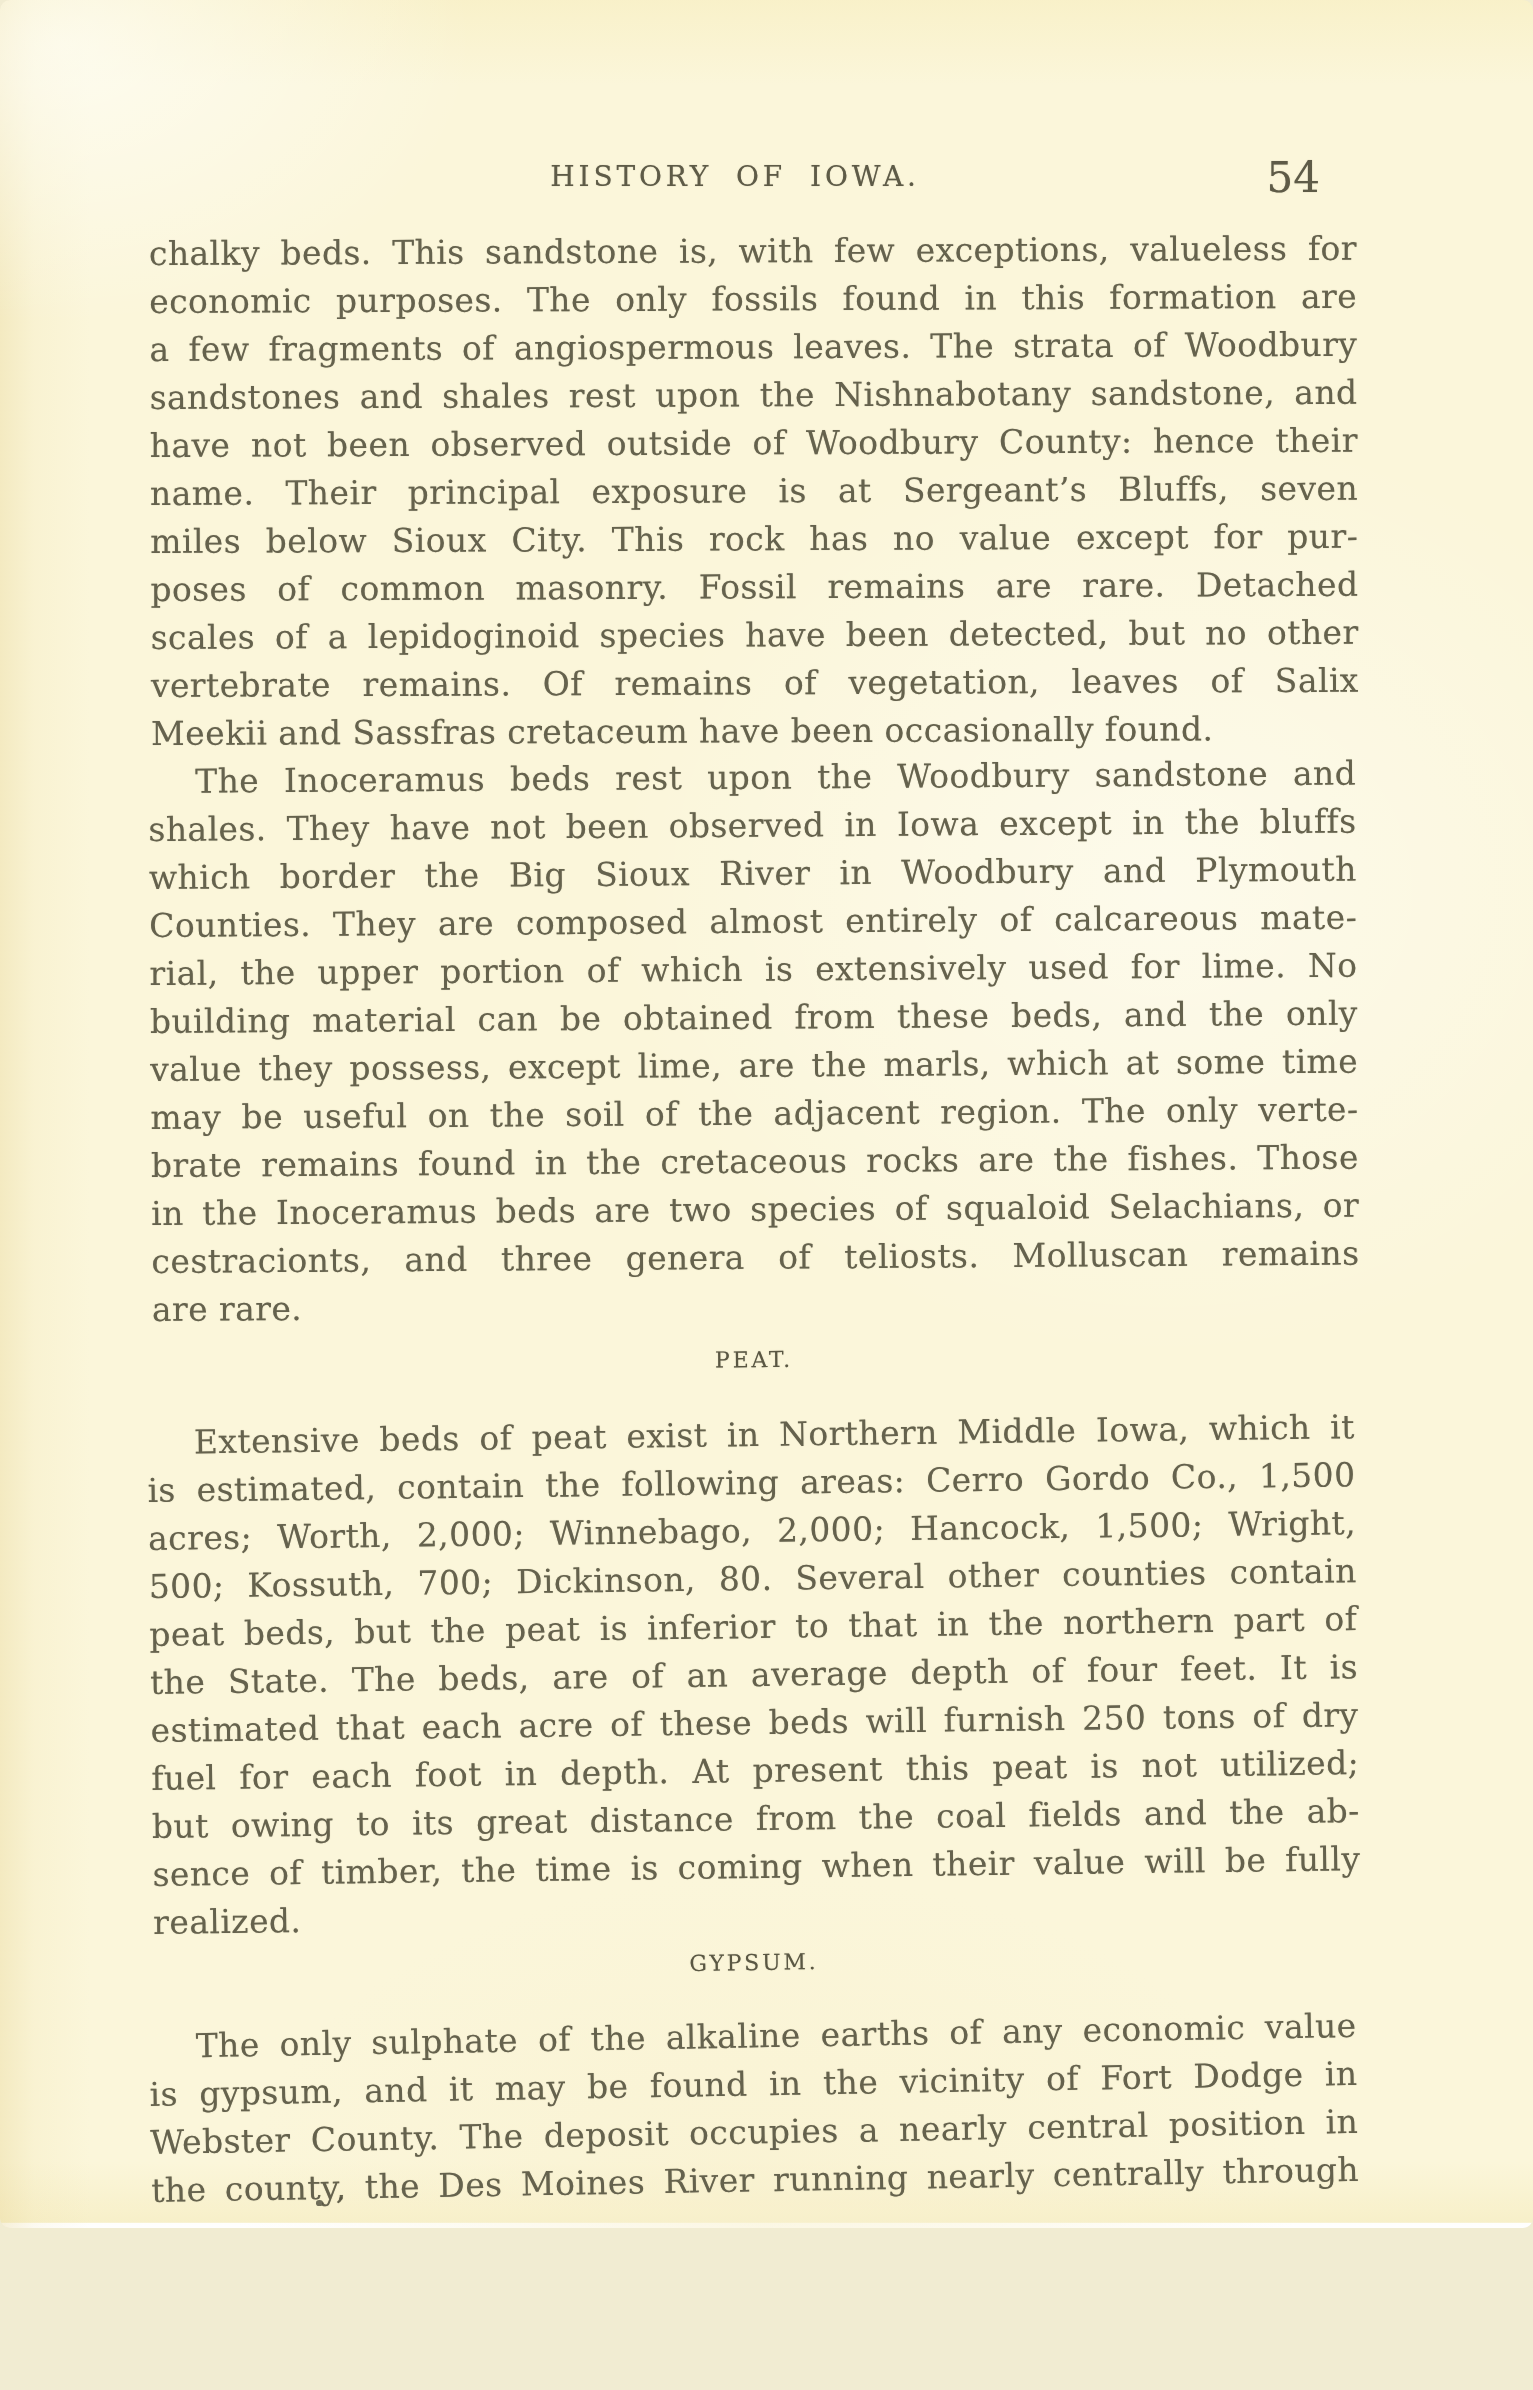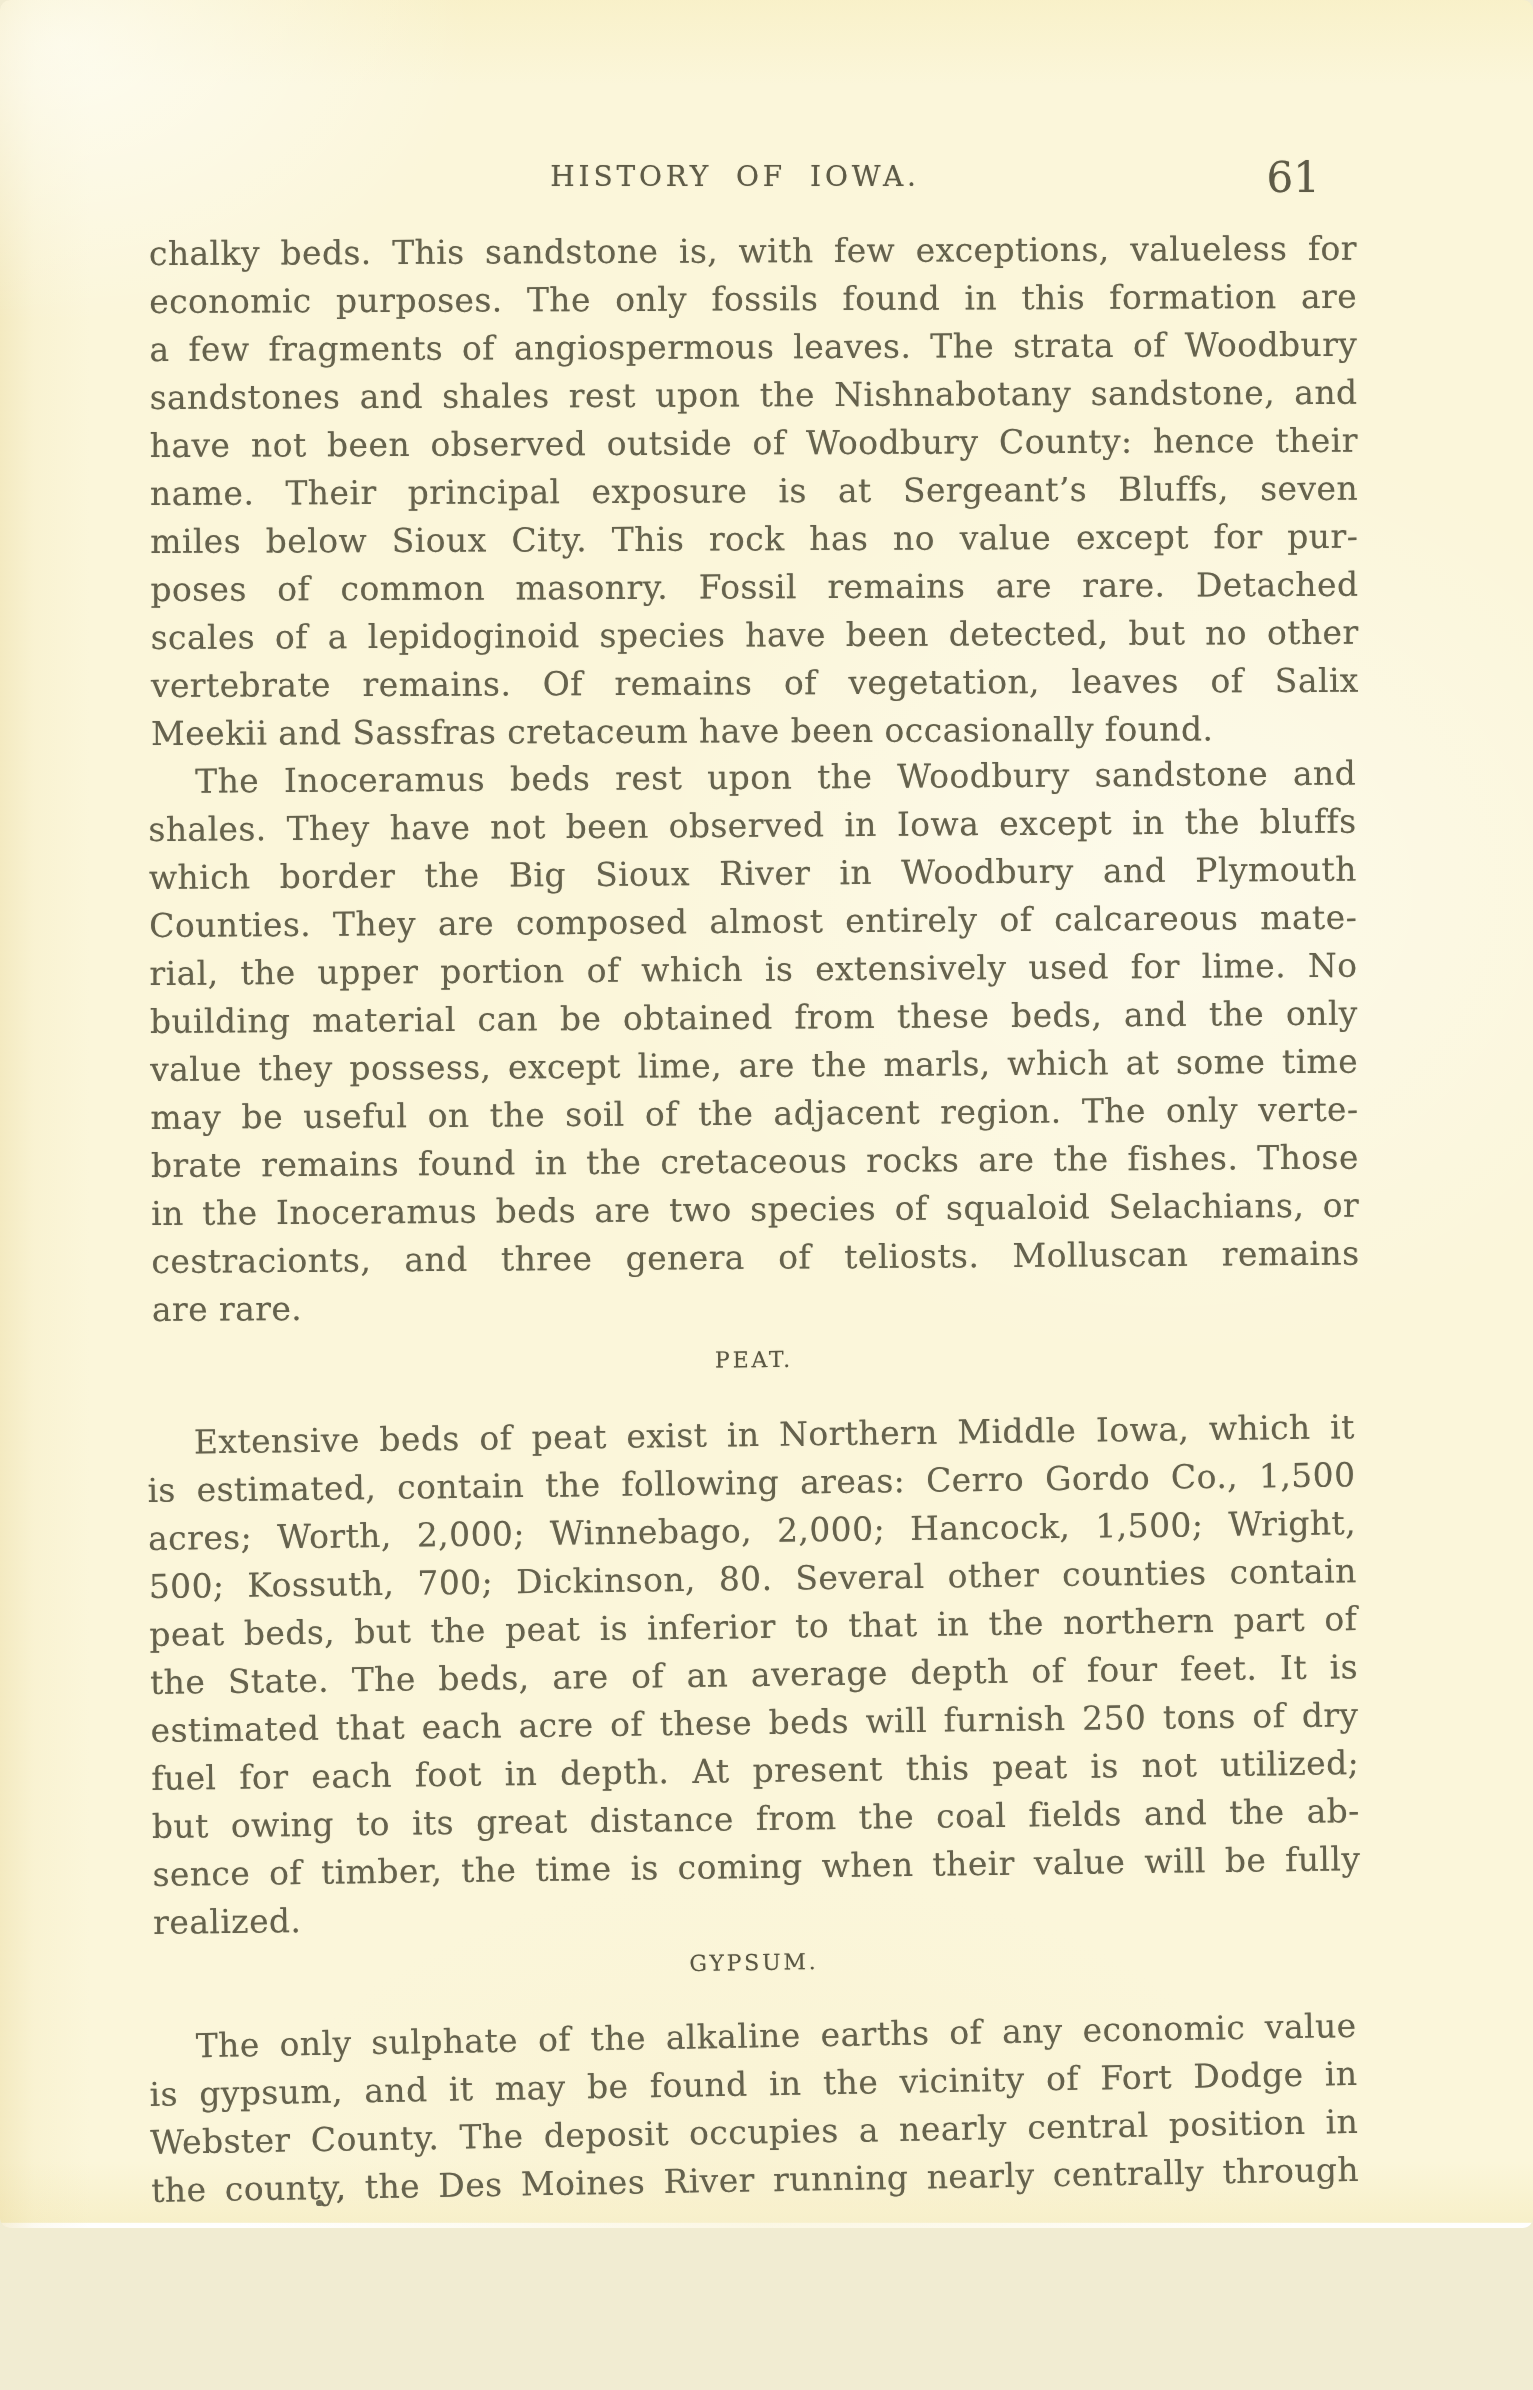--- a/index.html
+++ b/index.html
@@ -101,21 +101,21 @@
   .speck.s1 { left: 316px; top: 2200px; width: 6.6px; height: 5.7px; opacity: 0.8; }
   .speck.s2 { left: 339px; top: 2197px; width: 3.8px; height: 2.8px; opacity: 0.5; }
   .speck.s3 { left: 349px; top: 2305px; width: 2.8px; height: 5.7px; opacity: 0.4; }
 </style>
 </head>
 <body>
 
 <div class="page">
   <div class="running-header">
     <span class="header-title">HISTORY OF IOWA.</span>
-    <span class="page-number">61</span>
+    <span class="page-number">54</span>
   </div>
 
   <div class="text-block" id="text-block">
       <div class="para">
         <div class="line">chalky beds.  This sandstone is, with few exceptions, valueless for</div>
         <div class="line">economic purposes.  The only fossils found in this formation are</div>
         <div class="line">a few fragments of angiospermous leaves.  The strata of Woodbury</div>
         <div class="line">sandstones and shales rest upon the Nishnabotany sandstone, and</div>
         <div class="line">have not been observed outside of Woodbury County: hence their</div>
         <div class="line">name.  Their principal exposure is at Sergeant’s Bluffs, seven</div>

